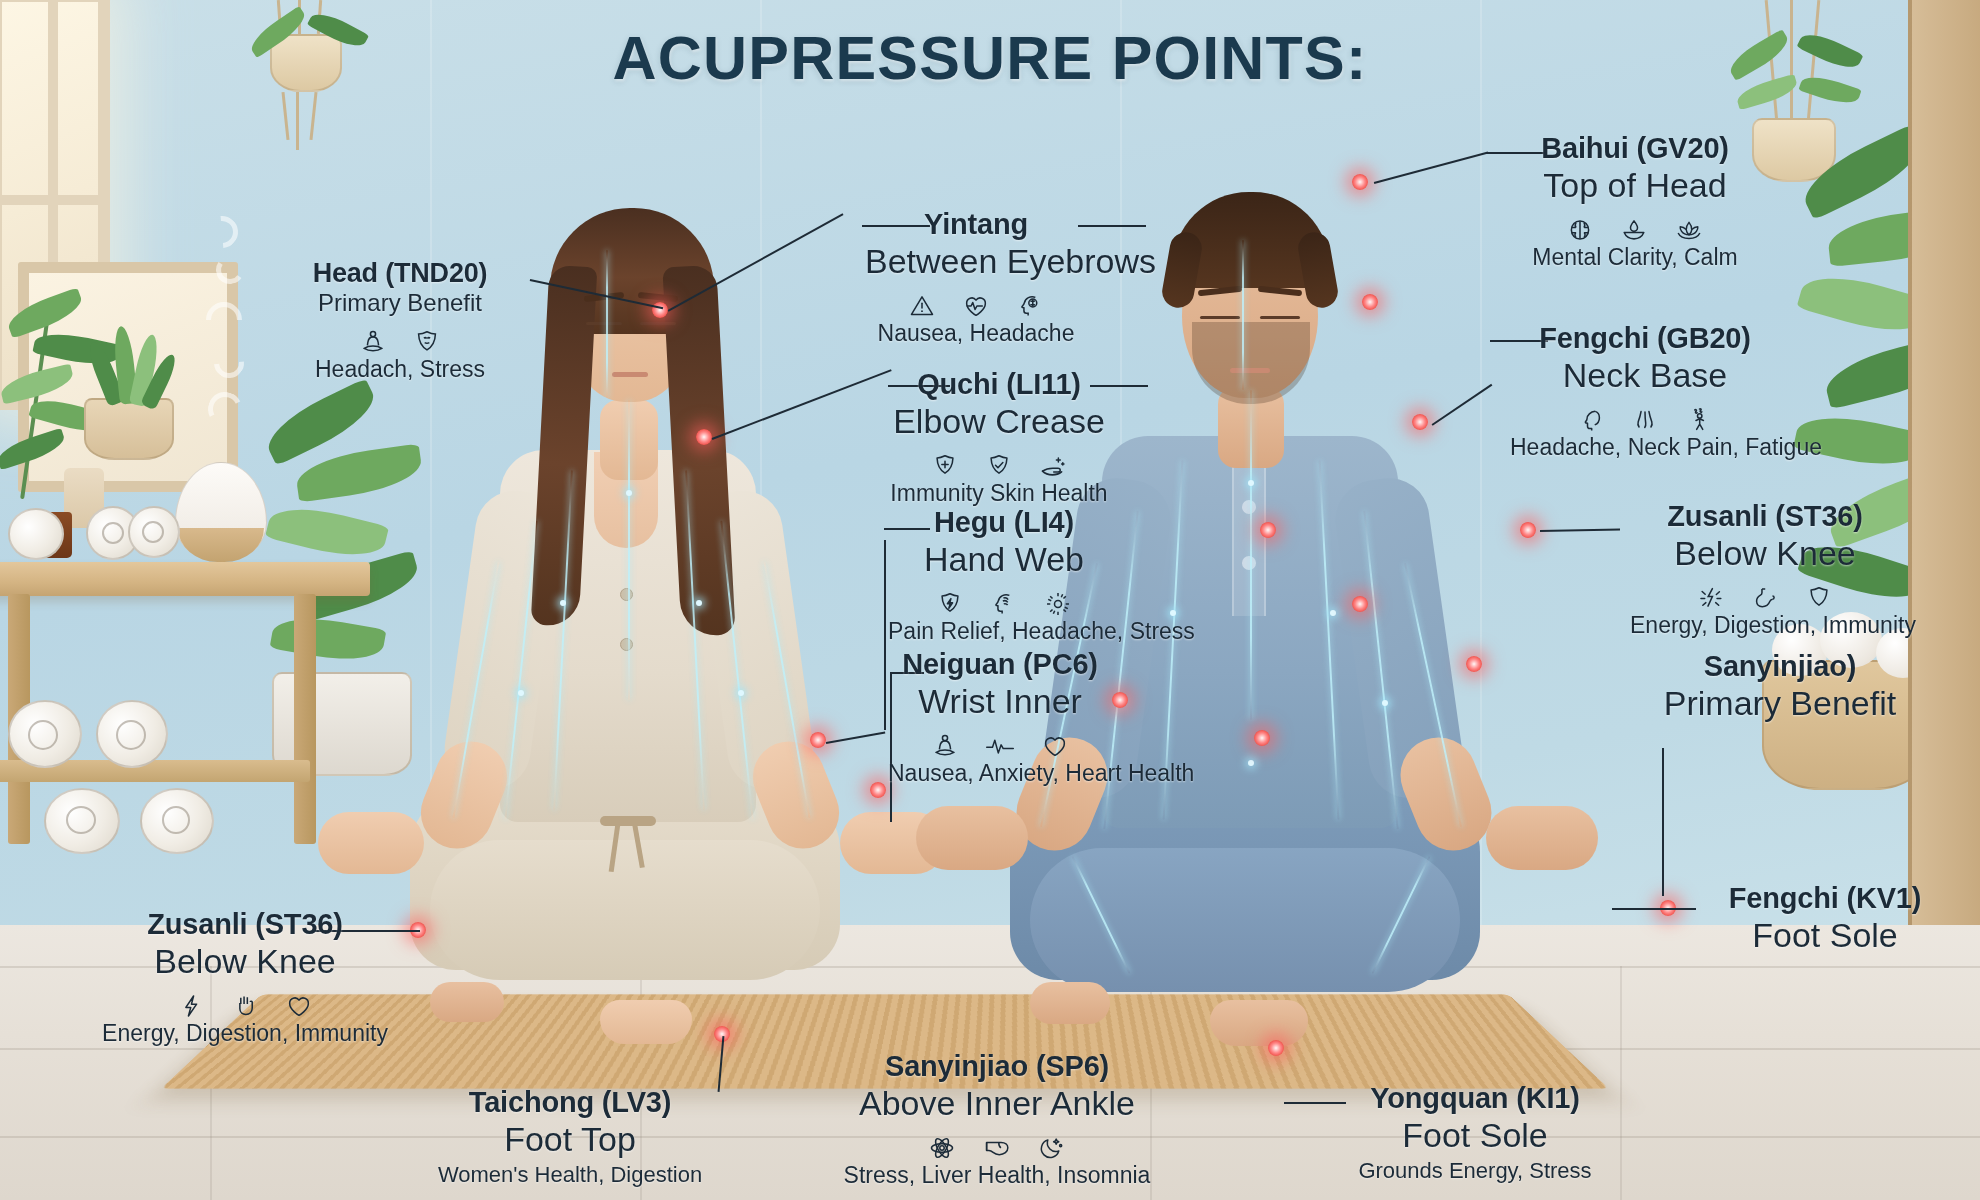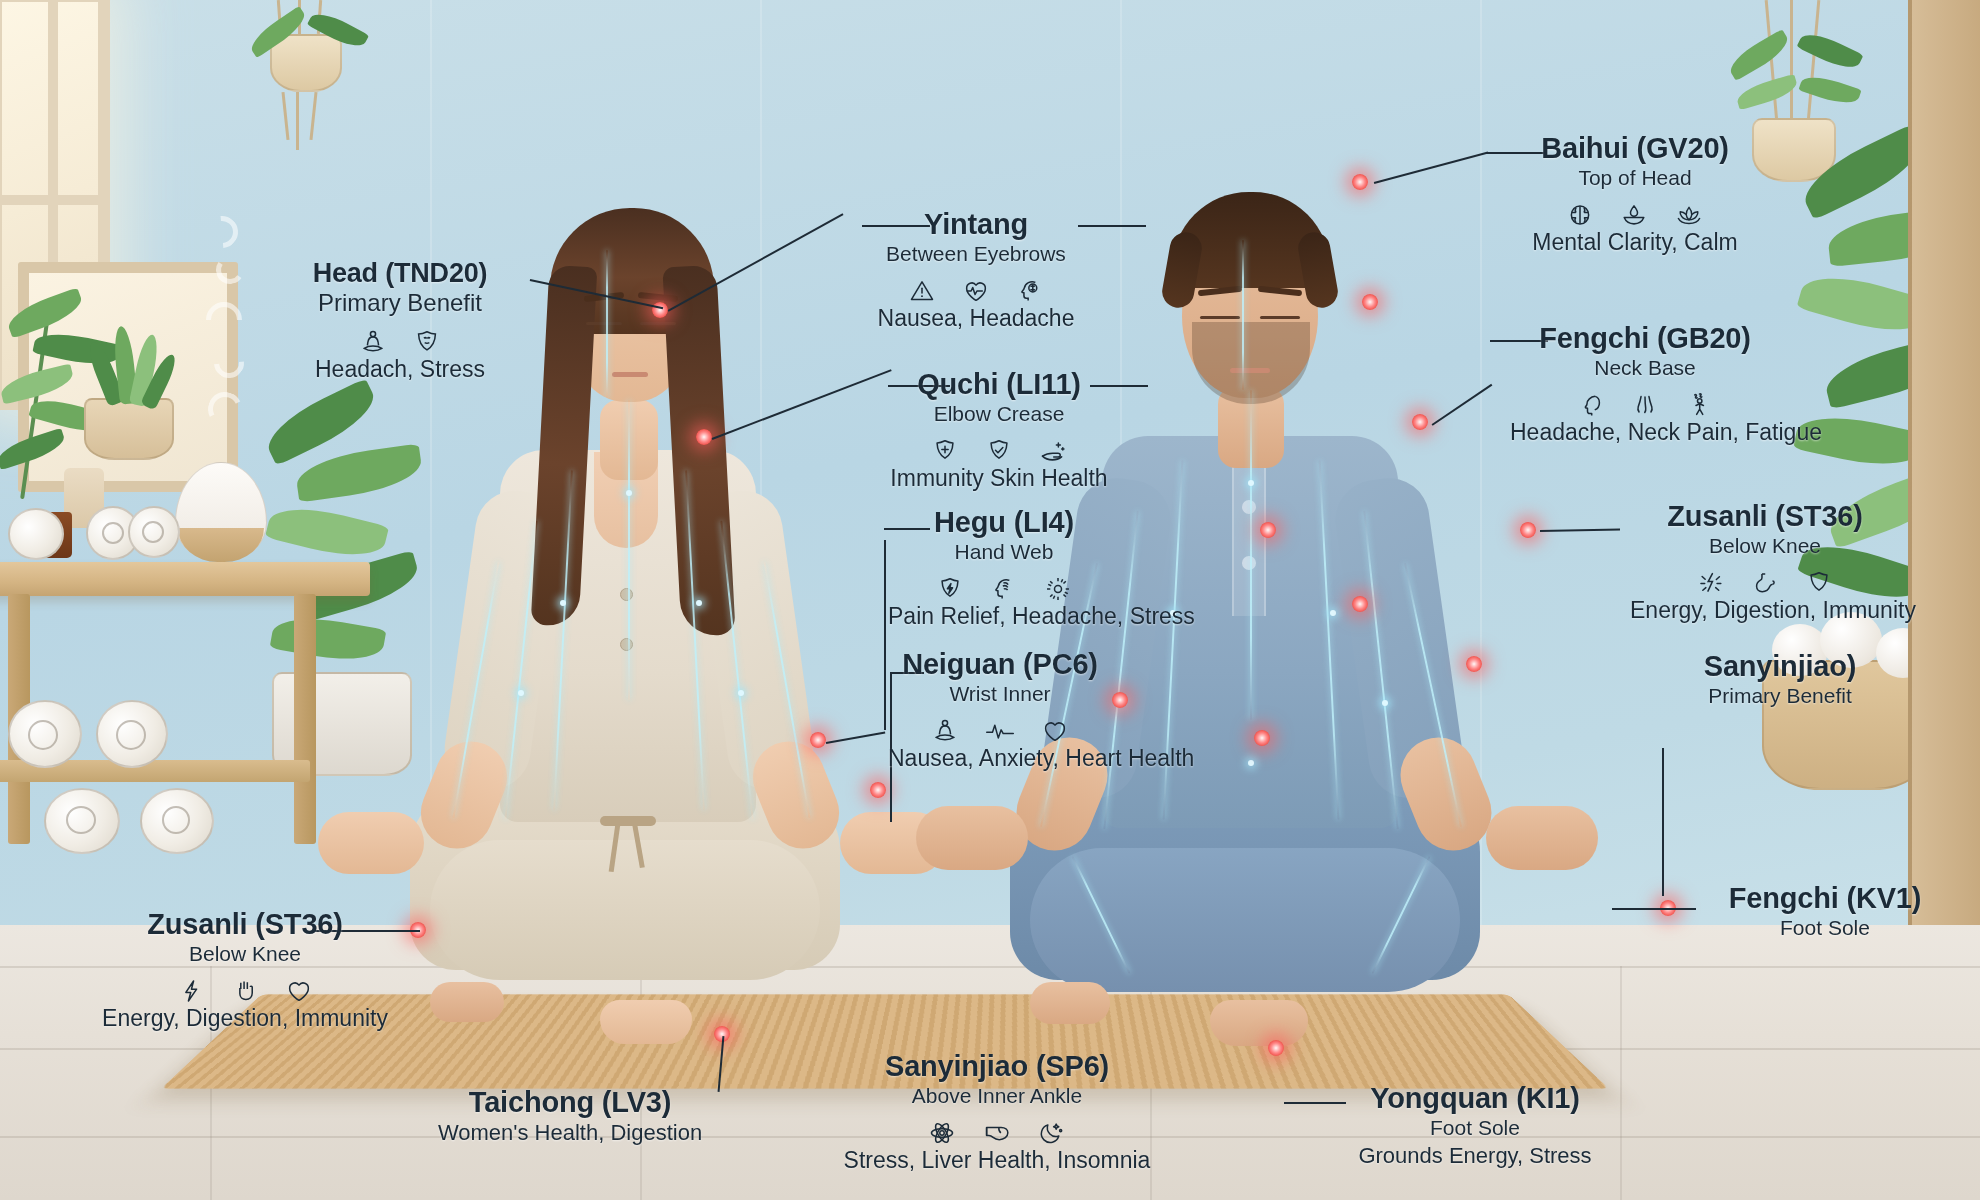--- a/index.html
+++ b/index.html
@@ -212,21 +212,21 @@
   }
   .label .l-icons {
     display:flex; gap:26px; justify-content:center; align-items:flex-end;
     margin-top:8px; height:30px;
   }
   .label .l-icons svg { display:block; }
   .label .l-benefit {
     font-size:23px; margin-top:0; white-space:nowrap; line-height:1.15;
   }
   .label.big .l-title { font-size:29px; }
-  .label.big .l-sub { font-size:21px; }
+  .label.big .l-sub { font-size:34px; }
 
   
   .leader { position:absolute; background:#1e2b36; height:1.6px; transform-origin: 0 50%; }
   .leader-v { position:absolute; background:#1e2b36; width:1.6px; }
 
   
   #title-block {
     position:absolute; left:0; top:26px; width:1980px; text-align:center;
     pointer-events:none;
   }
@@ -531,20 +531,21 @@
 
   <div class="leader" style="left:1612px; top:908px; width:84px;"></div>
 
   <div class="leader" style="left:312px; top:930px; width:108px;"></div>
 
   <div class="leader-v" style="left:720px; top:1036px; height:56px; transform:rotate(5deg);"></div>
 
   <div class="leader" style="left:1284px; top:1102px; width:62px;"></div>
 
   <div id="title-block">
+    <div id="title-main">ACUPRESSURE POINTS:</div>
   </div>
 
   <div class="label" style="left:275px; top:258px; width:250px;">
     <div class="l-title">Head (TND20)</div>
     <div class="l-sub">Primary Benefit</div>
     <div class="l-icons">
       <span>
         <svg width="28" height="28" viewBox="0 0 24 24" fill="none" stroke="#1c2b38" stroke-width="1.3">
           <circle cx="12" cy="5.2" r="2.2"></circle>
           <path d="M12 7.6c-2.6 0-4 1.8-4.4 4.6l-.4 2.6"></path>
@@ -782,20 +783,21 @@
         <svg width="28" height="28" viewBox="0 0 24 24" fill="none" stroke="#1c2b38" stroke-width="1.3" stroke-linejoin="round">
           <path d="M12 20s-8-4.6-8-10.2A4.4 4.4 0 0 1 12 7a4.4 4.4 0 0 1 8 2.8C20 15.4 12 20 12 20z"></path>
         </svg>
       </span>
     </div>
     <div class="l-benefit">Energy, Digestion, Immunity</div>
   </div>
 
   <div class="label big" style="left:400px; top:1086px; width:340px;">
     <div class="l-title">Taichong (LV3)</div>
+    <div class="l-sub">Foot Top</div>
     <div class="l-benefit" style="font-size:22px; margin-top:2px;">Women's Health, Digestion</div>
   </div>
 
   <div class="label big" style="left:842px; top:1050px; width:310px;">
     <div class="l-title">Sanyinjiao (SP6)</div>
     <div class="l-sub">Above Inner Ankle</div>
     <div class="l-icons">
       <span>
         <svg width="28" height="28" viewBox="0 0 24 24" fill="none" stroke="#1c2b38" stroke-width="1.3">
           <circle cx="12" cy="12" r="1.9"></circle>

